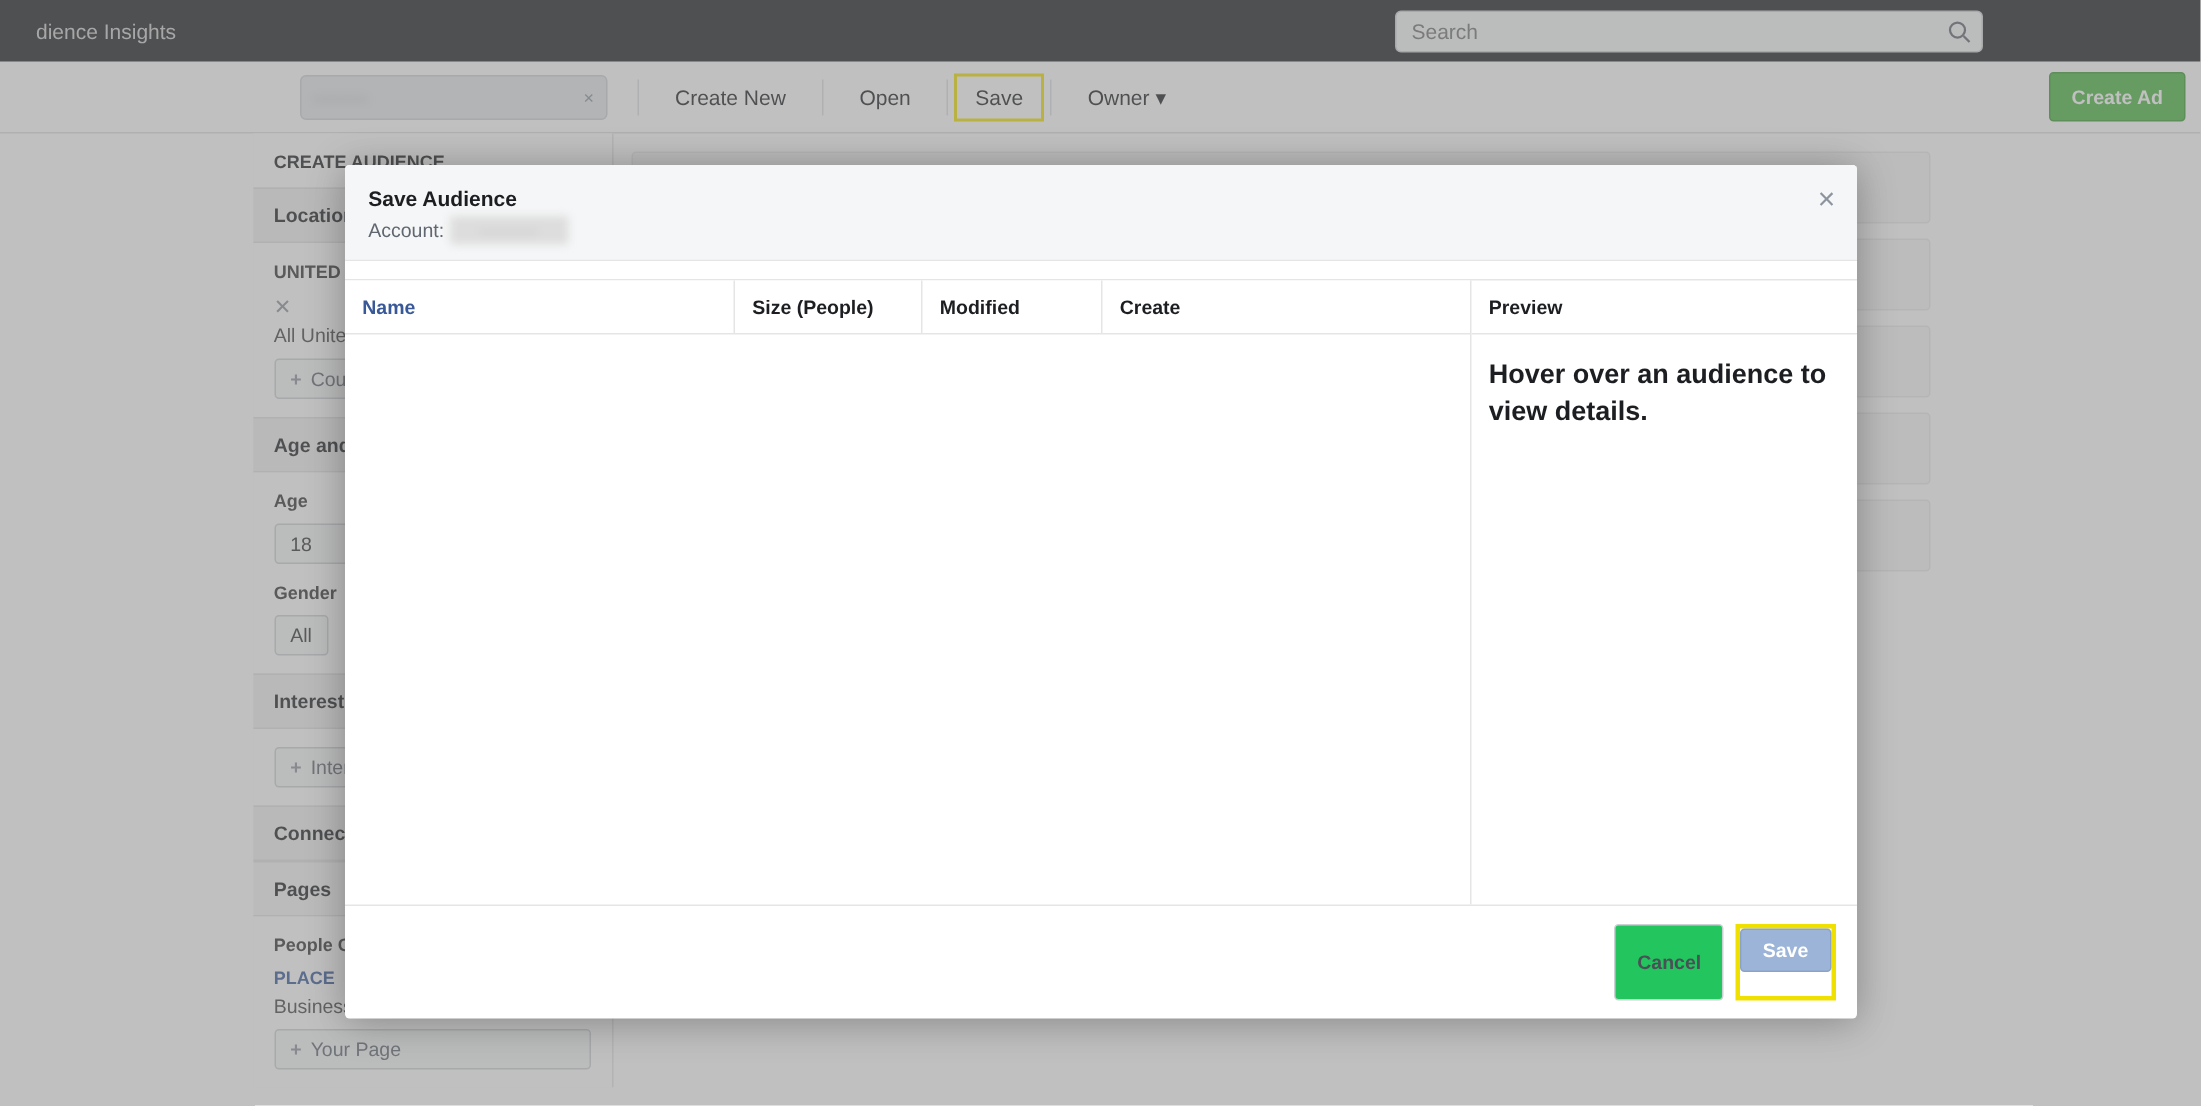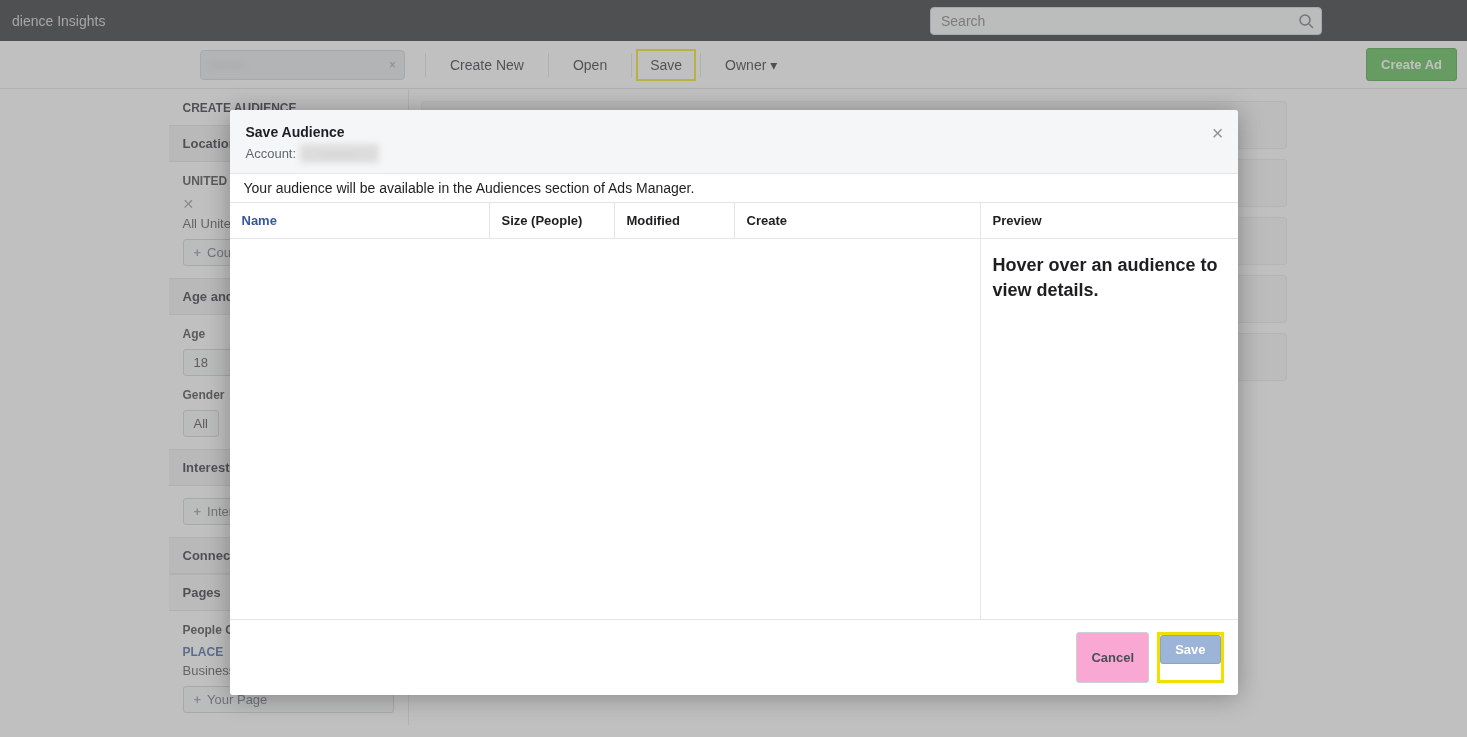--- a/index.html
+++ b/index.html
@@ -1,19 +1,19 @@
 <!DOCTYPE html>
 <html><head>
 <meta charset="utf-8">
 <style>
 * { box-sizing: border-box; margin: 0; padding: 0; }
 body { font-family: Helvetica, Arial, sans-serif; font-size: 12px; color: #1c1e21; background: #fff; overflow: hidden; }
 
 .topbar { background: #1c1e21; height: 41px; display: flex; align-items: center; padding: 0 20px; color: #fff; position: relative; }
-.topbar-title { font-size: 14px; color: #ccc; position: absolute; left: 4px; padding-left: 8px; }
+.topbar-title { font-size: 14px; color: #ccc; position: absolute; left: 16px; padding-left: 8px; }
 .search-box { position: absolute; right: 145px; width: 392px; }
 .search-input { width: 100%; height: 28px; background: #f5f6f7; border: 1px solid #ccd0d5; border-radius: 4px; padding: 0 32px 0 10px; font-size: 14px; color: #333; }
 .search-icon { position: absolute; right: 8px; top: 6px; fill: #606770; }
 
 .toolbar { background: #fff; border-bottom: 1px solid #dddfe2; height: 48px; display: flex; align-items: center; padding: 0 0 0 200px; }
 .toolbar-dropdown { width: 205px; height: 30px; background: #e4e6e9; border: 1px solid #ccd0d5; border-radius: 4px; display: flex; align-items: center; padding: 0 8px; color: #606770; margin-right: 16px; position: relative; }
 .toolbar-dropdown .blur { filter: blur(3px); color: #999; }
 .toolbar-dropdown::after { content: '×'; position: absolute; right: 8px; color: #8d949e; }
 .toolbar-sep { width: 1px; height: 24px; background: #dddfe2; margin: 0 4px; }
 .toolbar-btn { padding: 0 20px; height: 48px; display: flex; align-items: center; font-size: 14px; color: #1c1e21; cursor: pointer; border: none; background: none; }
@@ -56,21 +56,21 @@
 .th.name { width: 260px; color: #385898; }
 .th.size { width: 125px; }
 .th.modified { width: 120px; }
 .th.owner { width: 244px; border-right: none; }
 .preview-col { width: 258px; border-left: 1px solid #e5e5e5; }
 .preview-head { padding: 10px 12px; font-size: 13px; font-weight: bold; border-bottom: 1px solid #e5e5e5; }
 .preview-hint { padding: 14px 12px; font-size: 18px; font-weight: bold; color: #1c1e21; line-height: 1.4; }
 .table-body-wrap { flex: 1; }
 .empty-area { height: 380px; }
 .modal-footer { border-top: 1px solid #e5e5e5; padding: 12px 14px; display: flex; justify-content: flex-end; gap: 8px; }
-.btn-cancel { background: #f9a8d4; border: 1px solid #ccd0d5; border-radius: 3px; padding: 17px 14px; font-size: 13px; font-weight: bold; color: #4b4f56; cursor: pointer; }
+.btn-cancel { background: #22c55e; border: 1px solid #ccd0d5; border-radius: 3px; padding: 17px 14px; font-size: 13px; font-weight: bold; color: #4b4f56; cursor: pointer; }
 .btn-save-wrap { border: 3px solid #f0e000; display: inline-block; }
 .btn-save { background: #9cb4d8; border: 1px solid #8ba3c7; color: #fff; border-radius: 3px; padding: 6px 14px; font-size: 13px; font-weight: bold; cursor: pointer; }
 </style>
 </head>
 <body>
 
 <div class="topbar">
   <span class="topbar-title">dience Insights</span>
   <div class="search-box">
     <input class="search-input" placeholder="Search" style="">
@@ -162,21 +162,20 @@
     <div class="modal-header">
       <div class="modal-title">Save Audience</div>
       <div class="modal-account">
         <span>Account:</span>
         <span class="blur">———</span>
       </div>
       <span class="modal-close">×</span>
     </div>
 
     <div class="modal-namerow">
-      <span class="name-hint">Your audience will be available in the Audiences section of Ads Manager.</span>
     </div>
 
     <div class="modal-table">
       <div class="table-body-wrap">
         <div class="table-head-row">
           <div class="th name">Name</div>
           <div class="th size">Size (People)</div>
           <div class="th modified">Modified</div>
           <div class="th owner">Create</div>
         </div>

